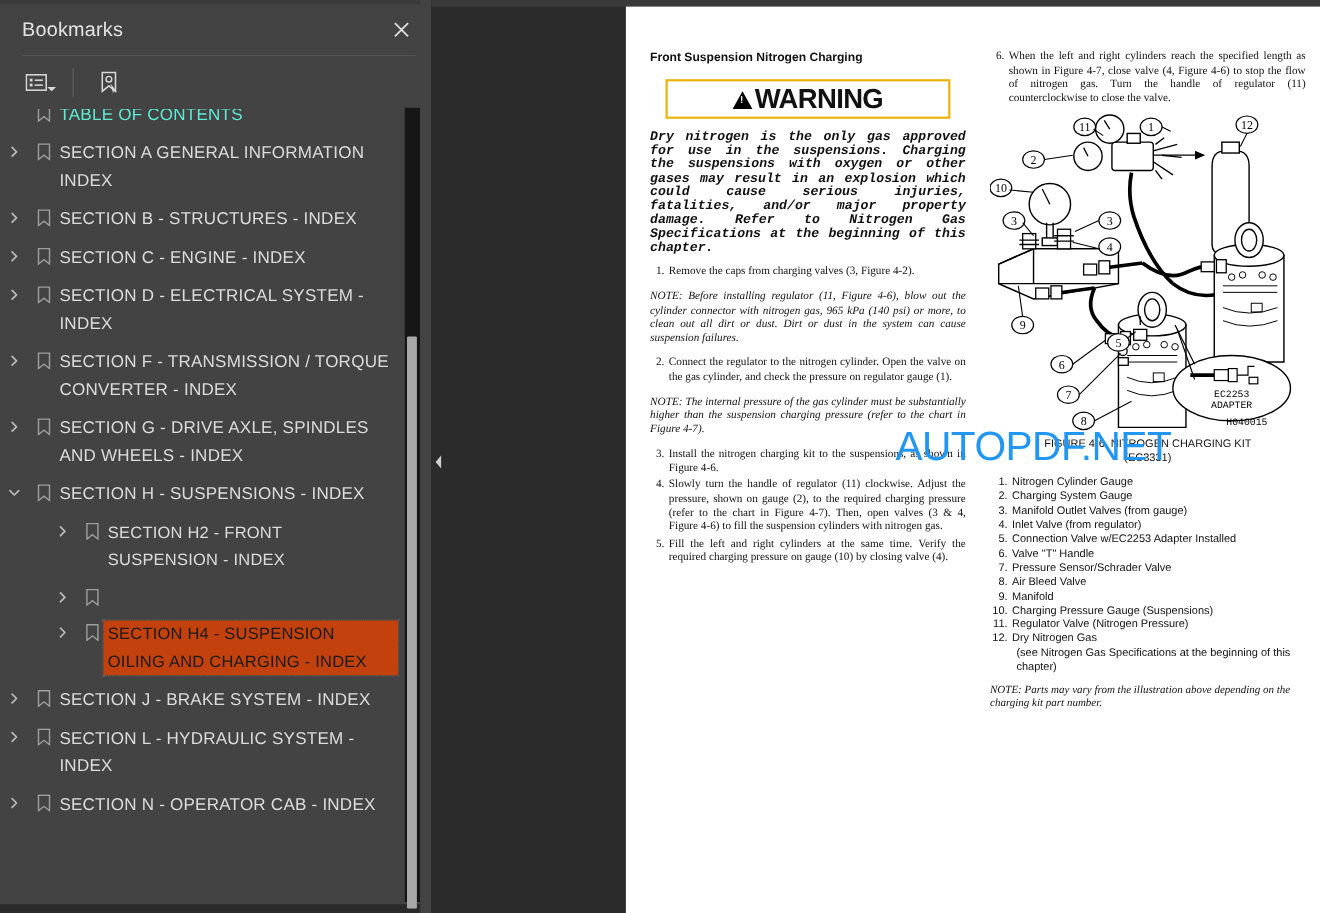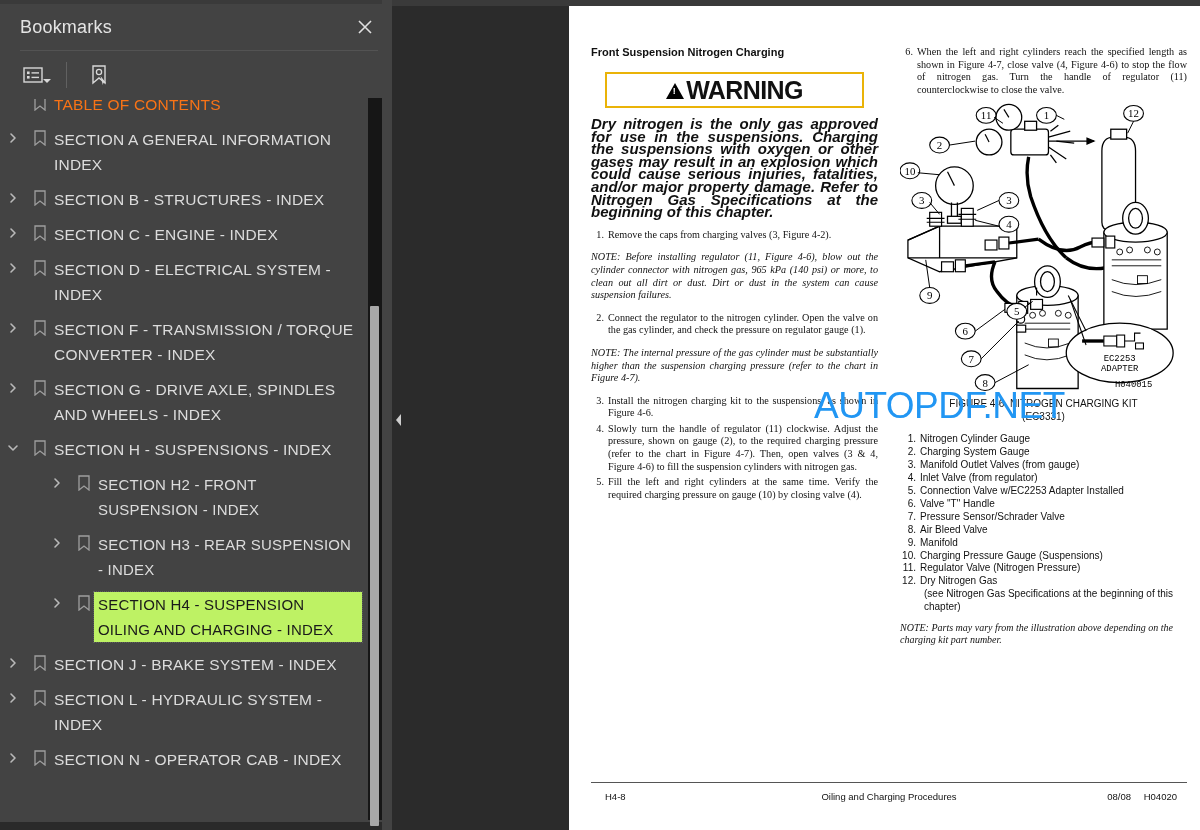--- a/index.html
+++ b/index.html
@@ -80,27 +80,27 @@
     flex: 0 0 28px; height: 22px;
     display: flex; align-items: center; justify-content: center;
     color: #9e9e9e;
   }
   .node-label {
     font-size: 15.5px; line-height: 25px;
     color: #dcdcdc; letter-spacing: 0.2px;
     padding-right: 8px;
   }
   .node.selected .node-label {
-    background: #bef264; color: #1a1a1a;
+    background: #c2410c; color: #1a1a1a;
     outline: 1px dotted #5d5d5d;
     padding-left: 4px; margin-left: -4px;
   }
   .node.child { padding-left: 44px; }
   .node.child .node-label { font-size: 15px; }
-  .node.clipped .node-label { color: #f97316; }
+  .node.clipped .node-label { color: #5eead4; }
 
   
   .sb-scroll {
     position: absolute; right: 10px; top: 98px;
     width: 14px; bottom: 2px;
     background: #161616;
   }
   .sb-thumb {
     position: absolute; left: 2px; width: 9px;
     top: 208px; height: 520px;
@@ -158,24 +158,24 @@
     left: -2.5px; top: 4px;
     color: #fff; font-size: 9px; font-weight: bold;
     line-height: 1;
   }
   .warn-word {
     font-size: 25px; font-weight: bold; letter-spacing: -0.6px;
     font-family: "Liberation Sans", sans-serif;
     line-height: 1;
   }
   .p-italic {
-    font-size: 15px; line-height: 12.6px;
+    font-size: 12px; line-height: 12.6px;
     font-style: italic; font-weight: bold;
     text-align: justify; margin-bottom: 10px;
-    font-family: Liberation Sans, sans-serif;
+    font-family: Liberation Mono, monospace;
   }
   .p-note {
     font-size: 10.2px; line-height: 12.6px;
     font-style: italic;
     text-align: justify; margin: 10px 0;
     font-family: "Liberation Serif", serif;
   }
   .oli {
     display: flex; font-size: 10.2px; line-height: 12.6px;
     margin-bottom: 3px;
@@ -415,21 +415,20 @@
               <div class="twisty">
                 <svg width="12" height="12" viewBox="0 0 12 12">
                   <path d="M4 2 L8 6 L4 10" stroke="currentColor" stroke-width="1.6" fill="none" stroke-linecap="round" stroke-linejoin="round"></path>
                 </svg>
               </div>
               <div class="bmk-icon">
                 <svg width="14" height="16" viewBox="0 0 14 16">
                   <path d="M2 1 H12 V15 L7 11 L2 15 Z" fill="none" stroke="currentColor" stroke-width="1.3"></path>
                 </svg>
               </div>
-              <div class="node-label">SECTION H3 - REAR SUSPENSION - INDEX</div>
             </div>
           </div>
           <div class="node child selected">
             <div class="node-row">
               <div class="twisty">
                 <svg width="12" height="12" viewBox="0 0 12 12">
                   <path d="M4 2 L8 6 L4 10" stroke="currentColor" stroke-width="1.6" fill="none" stroke-linecap="round" stroke-linejoin="round"></path>
                 </svg>
               </div>
               <div class="bmk-icon">
@@ -770,28 +769,17 @@
                   <div class="part-n">12.</div>
                   <div class="part-t">Dry Nitrogen Gas</div>
                 </div>
                 <div class="part-sub">(see Nitrogen Gas Specifications at the beginning of this chapter)</div>
               </div>
             <div class="fig-note">NOTE: Parts may vary from the illustration above depending on the charging kit part number.</div>
           </div>
         </div>
       </div>
 
-      <div class="footer">
-        <div class="footer-rule"></div>
-        <div class="footer-row">
-          <div class="f-left">H4-8</div>
-          <div class="f-mid">Oiling and Charging Procedures</div>
-          <div class="f-right">
-            <span>08/08</span>
-            <span>H04020</span>
-          </div>
-        </div>
-      </div>
     </div>
 
     <div class="watermark">AUTOPDF.NET</div>
   </div>
 </div>
 
 </body></html>

